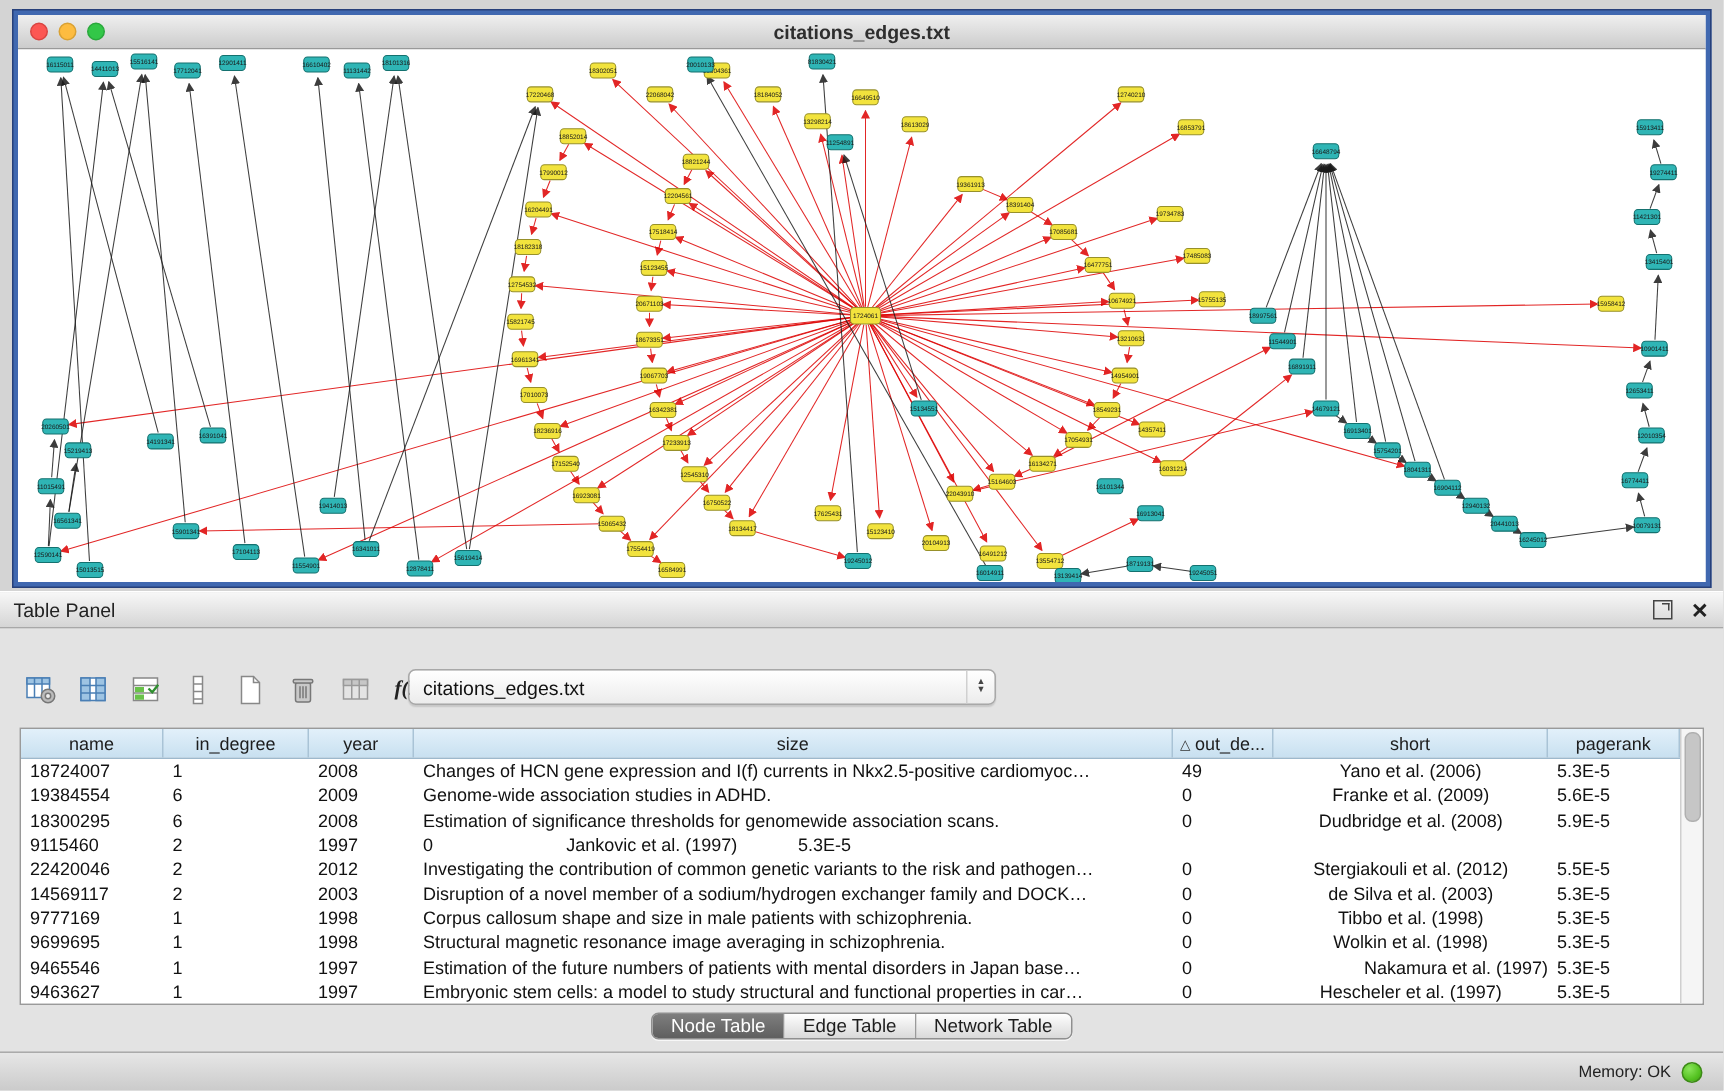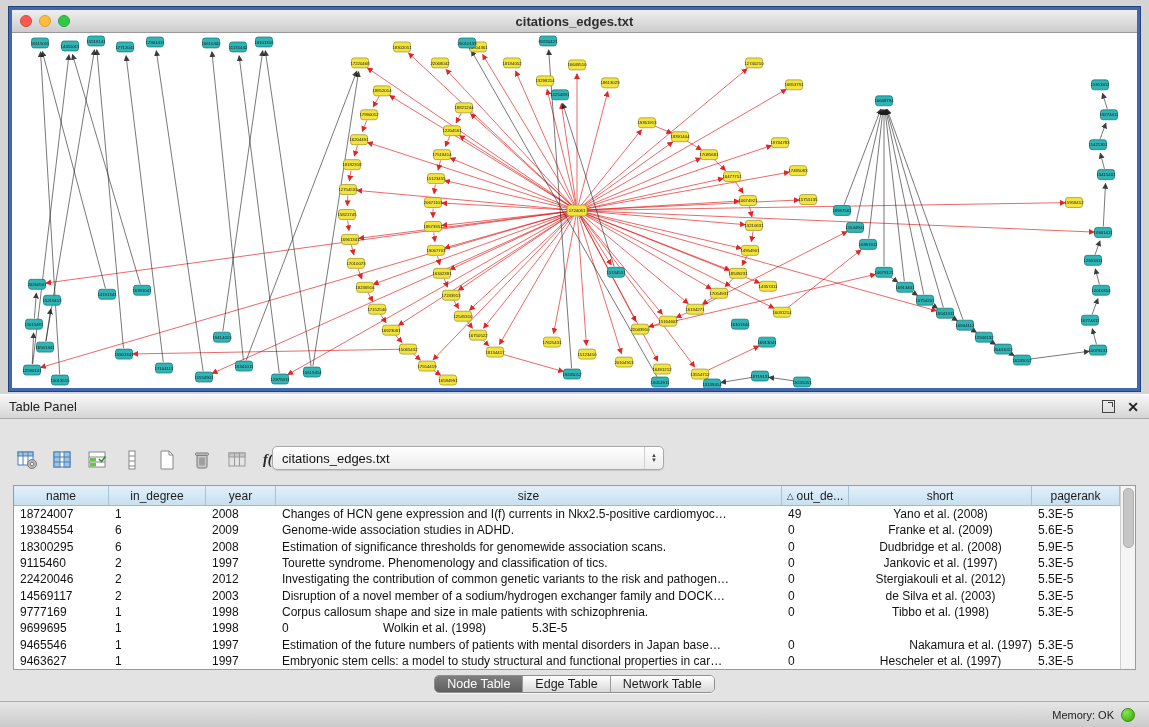--- a/index.html
+++ b/index.html
@@ -825,21 +825,21 @@
                 <span>pagerank</span>
               </div>
             </div>
           <div class="tbody">
               <div class="tr">
                 <div class="td td0" style="width: 95px;">18724007</div>
                 <div class="td td1" style="width: 97px;">1</div>
                 <div class="td td2" style="width: 70px;">2008</div>
                 <div class="td td3" style="flex: 1 1 0%;">Changes of HCN gene expression and I(f) currents in Nkx2.5-positive cardiomyoc…</div>
                 <div class="td td4" style="width: 67px;">49</div>
-                <div class="td td5" style="width: 183px;">Yano et al. (2008)</div>
+                <div class="td td5" style="width: 183px;">Yano et al. (2006)</div>
                 <div class="td td6" style="width: 88px;">5.3E-5</div>
               </div>
               <div class="tr">
                 <div class="td td0" style="width: 95px;">19384554</div>
                 <div class="td td1" style="width: 97px;">6</div>
                 <div class="td td2" style="width: 70px;">2009</div>
                 <div class="td td3" style="flex: 1 1 0%;">Genome-wide association studies in ADHD.</div>
                 <div class="td td4" style="width: 67px;">0</div>
                 <div class="td td5" style="width: 183px;">Franke et al. (2009)</div>
                 <div class="td td6" style="width: 88px;">5.6E-5</div>
@@ -850,21 +850,20 @@
                 <div class="td td2" style="width: 70px;">2008</div>
                 <div class="td td3" style="flex: 1 1 0%;">Estimation of significance thresholds for genomewide association scans.</div>
                 <div class="td td4" style="width: 67px;">0</div>
                 <div class="td td5" style="width: 183px;">Dudbridge et al. (2008)</div>
                 <div class="td td6" style="width: 88px;">5.9E-5</div>
               </div>
               <div class="tr">
                 <div class="td td0" style="width: 95px;">9115460</div>
                 <div class="td td1" style="width: 97px;">2</div>
                 <div class="td td2" style="width: 70px;">1997</div>
-                <div class="td td3" style="flex: 1 1 0%;">Tourette syndrome. Phenomenology and classification of tics.</div>
                 <div class="td td4" style="width: 67px;">0</div>
                 <div class="td td5" style="width: 183px;">Jankovic et al. (1997)</div>
                 <div class="td td6" style="width: 88px;">5.3E-5</div>
               </div>
               <div class="tr">
                 <div class="td td0" style="width: 95px;">22420046</div>
                 <div class="td td1" style="width: 97px;">2</div>
                 <div class="td td2" style="width: 70px;">2012</div>
                 <div class="td td3" style="flex: 1 1 0%;">Investigating the contribution of common genetic variants to the risk and pathogen…</div>
                 <div class="td td4" style="width: 67px;">0</div>
@@ -886,20 +885,21 @@
                 <div class="td td2" style="width: 70px;">1998</div>
                 <div class="td td3" style="flex: 1 1 0%;">Corpus callosum shape and size in male patients with schizophrenia.</div>
                 <div class="td td4" style="width: 67px;">0</div>
                 <div class="td td5" style="width: 183px;">Tibbo et al. (1998)</div>
                 <div class="td td6" style="width: 88px;">5.3E-5</div>
               </div>
               <div class="tr">
                 <div class="td td0" style="width: 95px;">9699695</div>
                 <div class="td td1" style="width: 97px;">1</div>
                 <div class="td td2" style="width: 70px;">1998</div>
+                <div class="td td3" style="flex: 1 1 0%;">Structural magnetic resonance image averaging in schizophrenia.</div>
                 <div class="td td4" style="width: 67px;">0</div>
                 <div class="td td5" style="width: 183px;">Wolkin et al. (1998)</div>
                 <div class="td td6" style="width: 88px;">5.3E-5</div>
               </div>
               <div class="tr">
                 <div class="td td0" style="width: 95px;">9465546</div>
                 <div class="td td1" style="width: 97px;">1</div>
                 <div class="td td2" style="width: 70px;">1997</div>
                 <div class="td td3" style="flex: 1 1 0%;">Estimation of the future numbers of patients with mental disorders in Japan base…</div>
                 <div class="td td4" style="width: 67px;">0</div>

